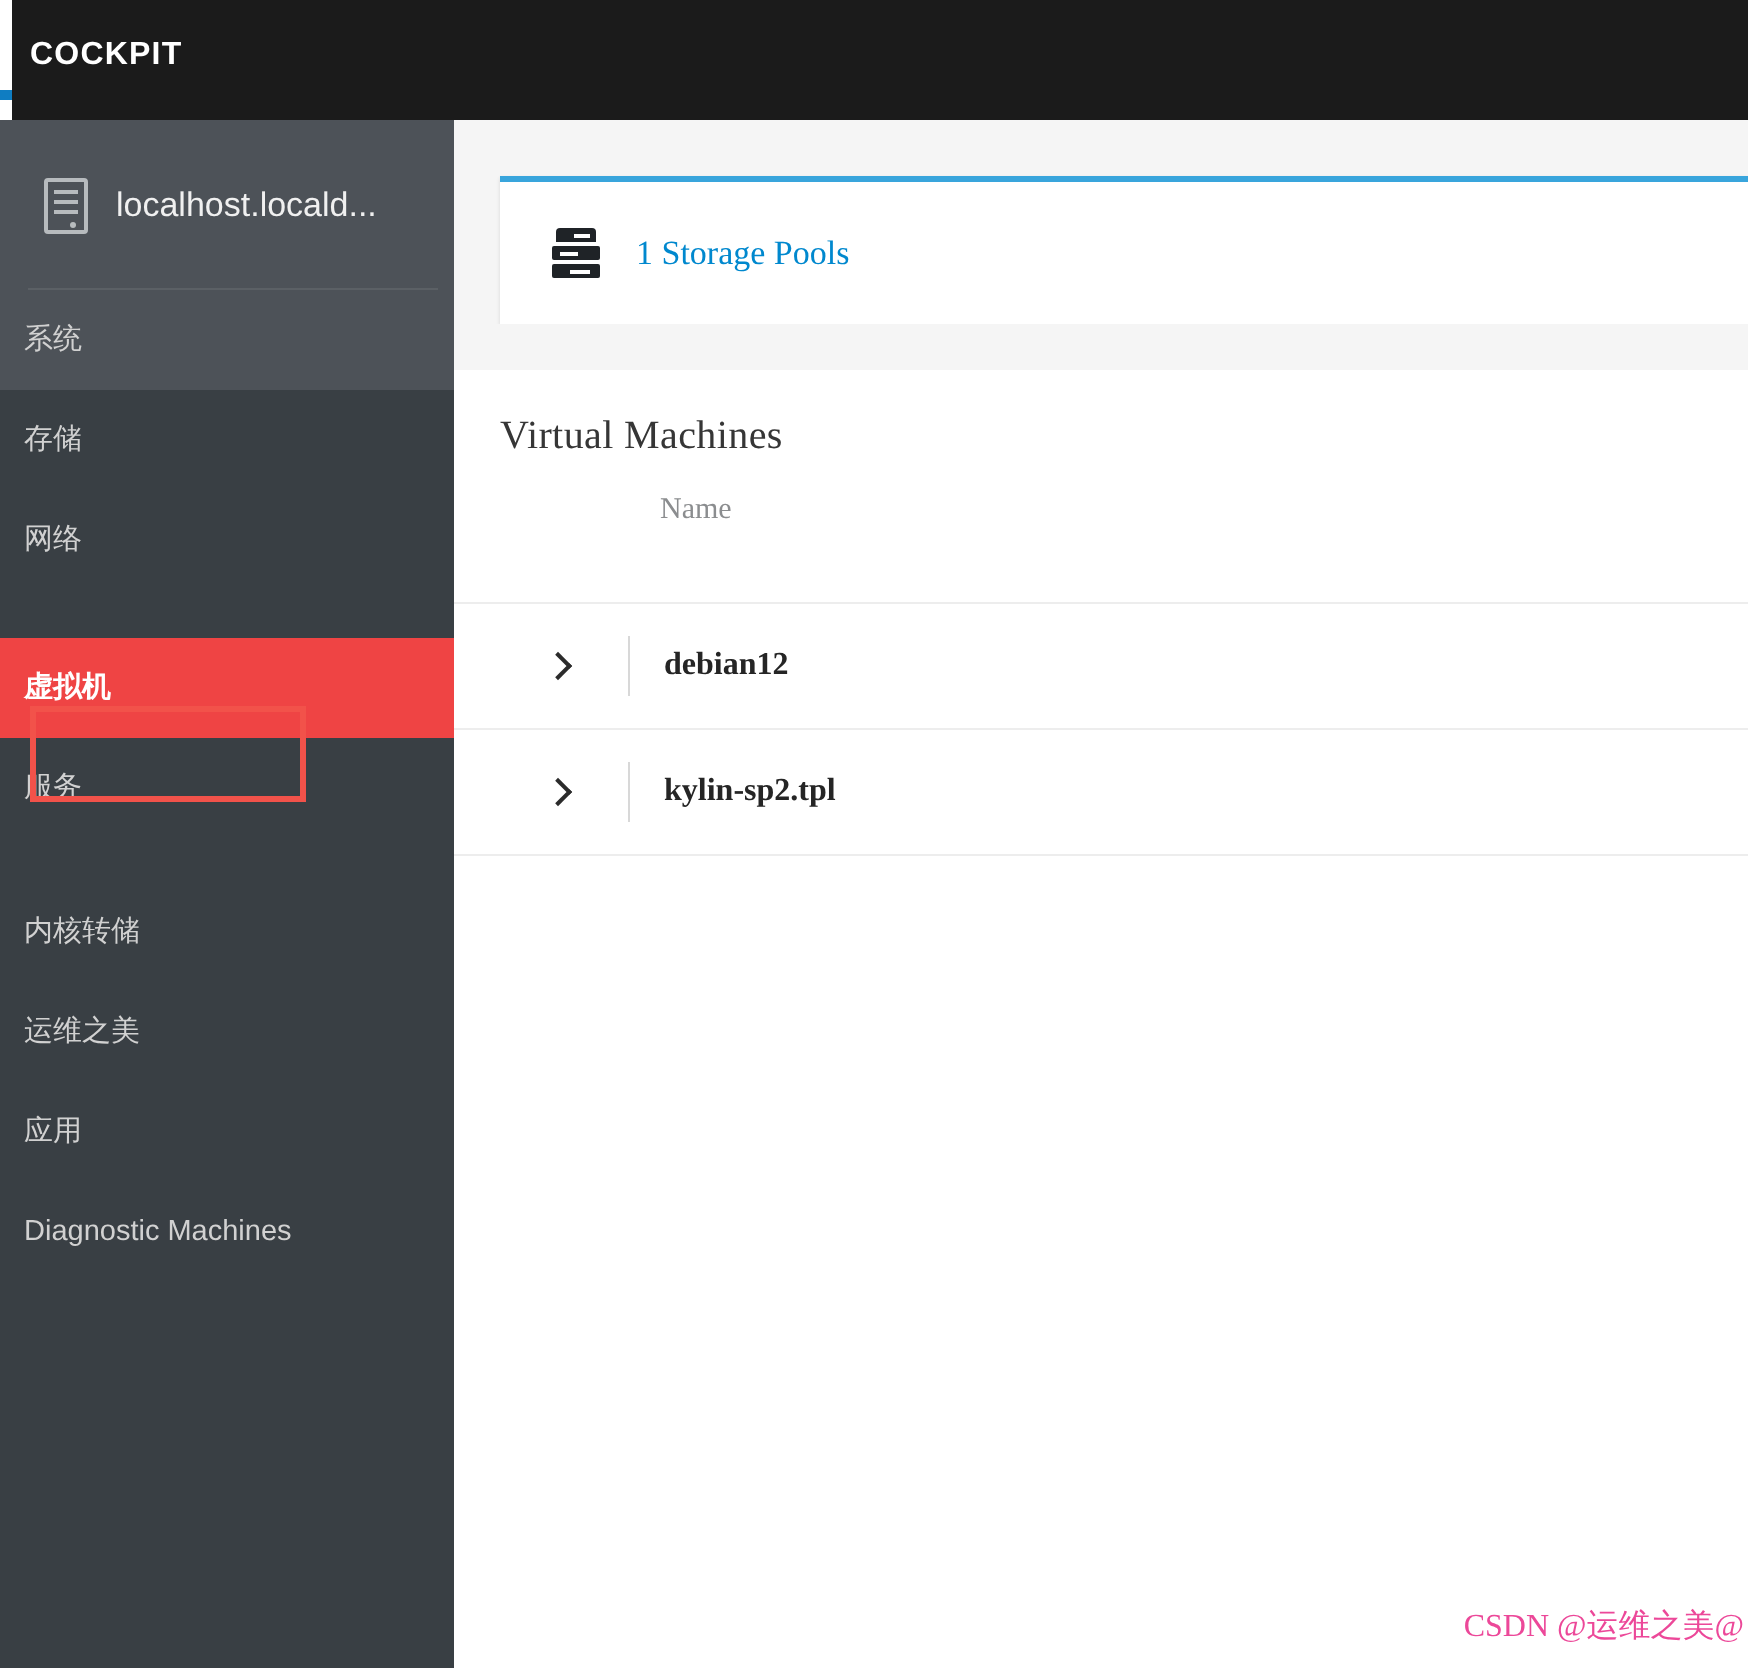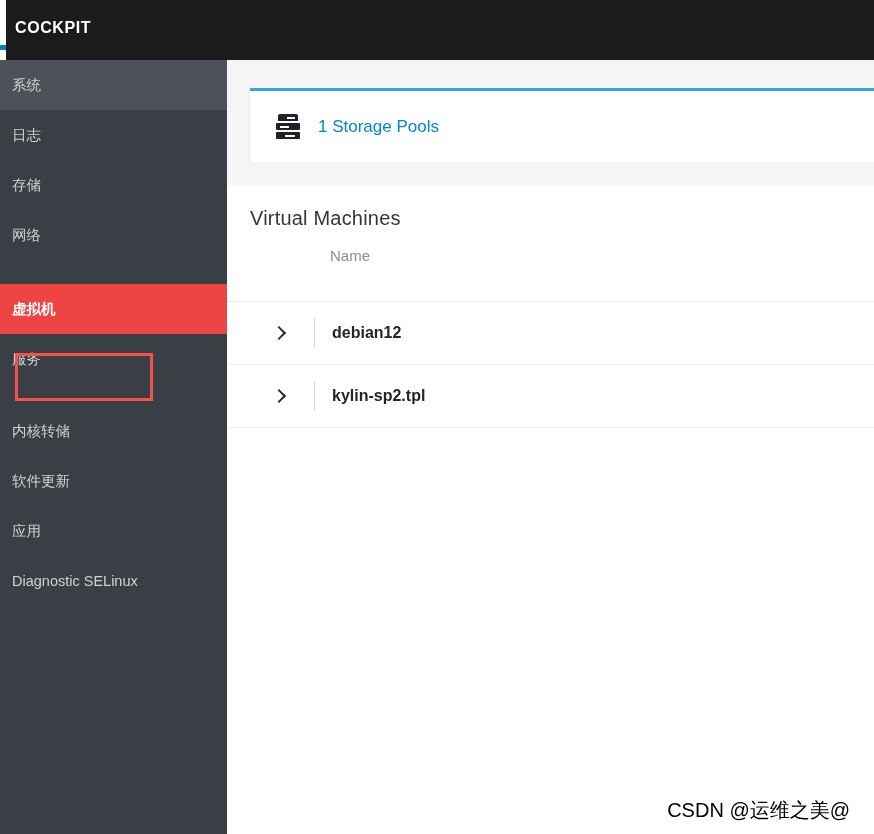--- a/index.html
+++ b/index.html
@@ -141,20 +141,21 @@
   }
 
   
   .main {
     position: absolute;
     left: 227px; top: 60px;
     width: 647px;
     height: 774px;
     background: #ffffff;
     overflow: hidden;
+    font-family: Liberation Serif, serif;
   }
   .section-gray {
     background: #f5f5f5;
     padding: 28px 0 0 0;
   }
   .card {
     margin-left: 23px;
     margin-right: 0;
     background: #ffffff;
     border-top: 3px solid #39a5dc;
@@ -262,74 +263,80 @@
     margin-left: 17px;
     font-size: 16px;
     font-weight: bold;
     color: #252525;
     cursor: pointer;
     text-align: center;
   }
 
   .watermark {
     position: absolute;
-    right: 24px;
+    right: 2px;
     bottom: 10px;
-    font-size: 20px;
-    color: #000000;
+    font-size: 16px;
+    color: #ec4899;
     white-space: nowrap;
   }
 </style>
 </head>
 <body>
 
 <div id="app">
 
   <div class="topbar">
     <div class="topbar-edge"></div>
     <div class="topbar-accent"></div>
     <div class="brand">COCKPIT</div>
   </div>
 
   <div class="sidebar">
 
+    <div class="host-selector">
+      <div class="host-icon">
+        <i class="l1"></i>
+          <i class="l2"></i>
+          <i class="l3"></i>
+          <i class="dot"></i>
+      </div>
+      <div class="host-name">localhost.locald...</div>
+    </div>
 
     <div class="nav">
       <div class="nav-item highlight">
         <span>系统</span>
       </div>
       <div class="nav-item">
-        <span>日志</span>
-      </div>
-      <div class="nav-item">
         <span>存储</span>
       </div>
       <div class="nav-item">
         <span>网络</span>
       </div>
       <div class="nav-item active">
         <span>虚拟机</span>
       </div>
       <div class="nav-item">
         <span>服务</span>
       </div>
 
       <div class="nav-gap"></div>
 
       <div class="nav-item">
         <span>内核转储</span>
       </div>
       <div class="nav-item">
-        <span>软件更新</span>
+        <span>运维之美</span>
       </div>
       <div class="nav-item">
         <span>应用</span>
       </div>
       <div class="nav-item">
-        <span>Diagnostic SELinux</span>
+        <span>Diagnostic Machines</span>
       </div>
     </div>
 
     <div class="annot-box"></div>
   </div>
 
   <div class="main">
 
     <div class="section-gray">
       <div class="card">

